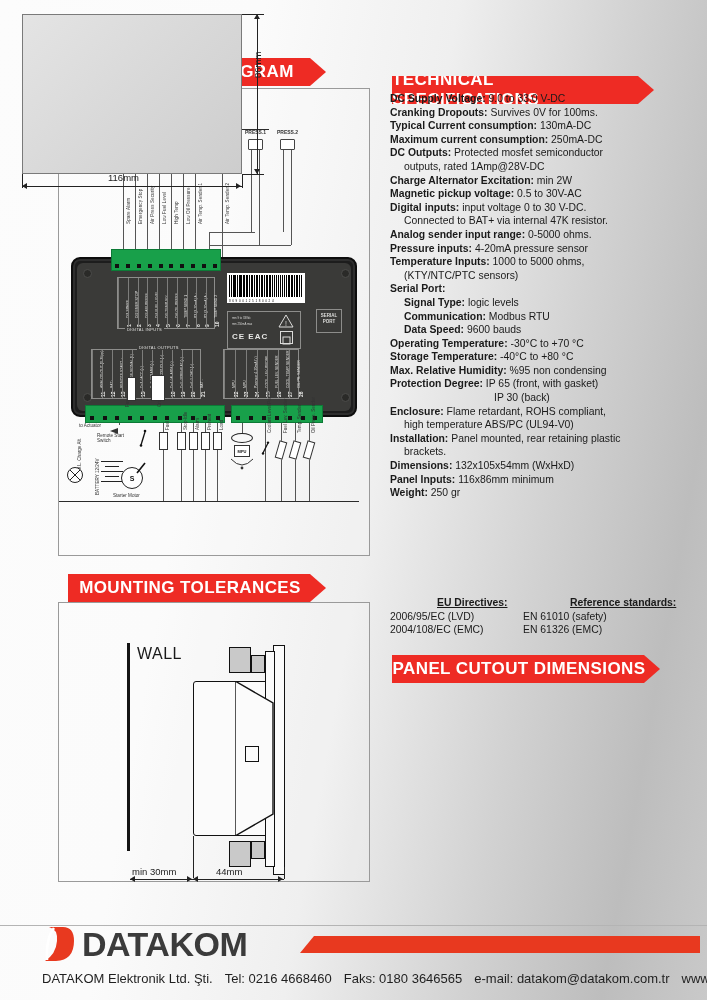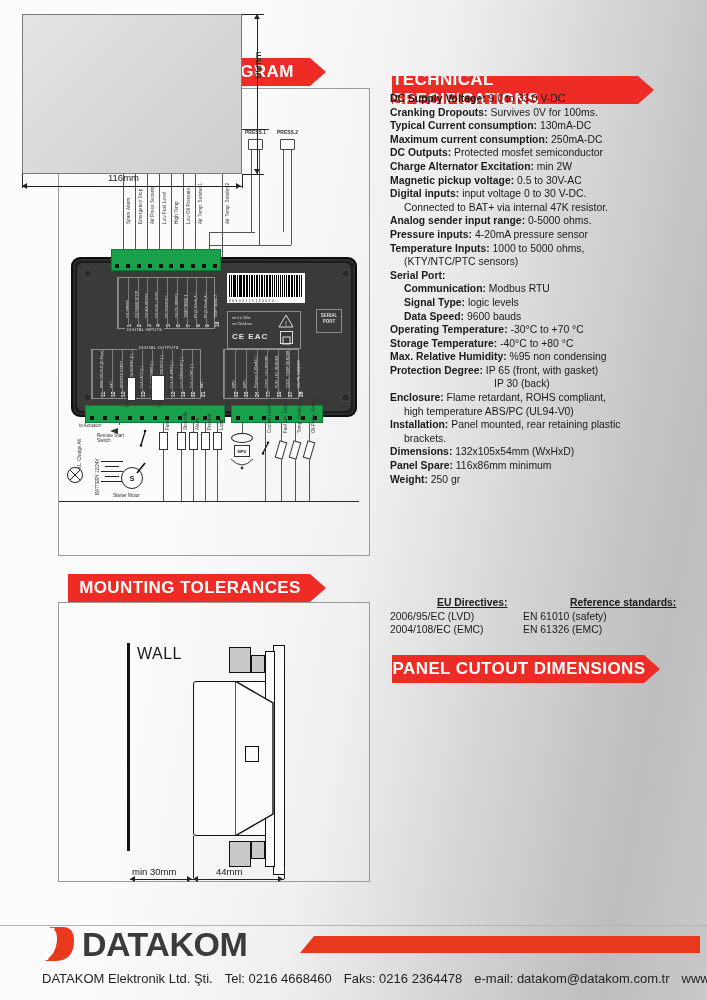--- a/index.html
+++ b/index.html
@@ -542,43 +542,44 @@
     </div>
 </div>
 
 <div class="banner" id="tech-banner">TECHNICAL SPECIFICATIONS</div>
 <div id="tech-list">
     <div class="spec"><b>DC Supply Voltage:</b><span> 9.0 to 33.0 V-DC</span></div>
     <div class="spec"><b>Cranking Dropouts:</b><span> Survives 0V for 100ms.</span></div>
     <div class="spec"><b>Typical Current consumption:</b><span> 130mA-DC</span></div>
     <div class="spec"><b>Maximum current consumption:</b><span> 250mA-DC</span></div>
     <div class="spec"><b>DC Outputs:</b><span> Protected mosfet semiconductor</span></div>
+    <div class="spec ind1"><span>outputs, rated 1Amp@28V-DC</span></div>
     <div class="spec"><b>Charge Alternator Excitation:</b><span> min 2W</span></div>
     <div class="spec"><b>Magnetic pickup voltage:</b><span> 0.5 to 30V-AC</span></div>
     <div class="spec"><b>Digital inputs:</b><span> input voltage 0 to 30 V-DC.</span></div>
     <div class="spec ind1"><span>Connected to BAT+ via internal 47K resistor.</span></div>
     <div class="spec"><b>Analog sender input range:</b><span> 0-5000 ohms.</span></div>
     <div class="spec"><b>Pressure inputs:</b><span> 4-20mA pressure sensor</span></div>
     <div class="spec"><b>Temperature Inputs:</b><span> 1000 to 5000 ohms,</span></div>
     <div class="spec ind1"><span>(KTY/NTC/PTC sensors)</span></div>
     <div class="spec"><b>Serial Port:</b><span></span></div>
+    <div class="spec ind1"><b>Signal Type:</b><span> logic levels</span></div>
     <div class="spec ind1"><b>Communication:</b><span> Modbus RTU</span></div>
-    <div class="spec ind1"><b>Signal Type:</b><span> logic levels</span></div>
     <div class="spec ind1"><b>Data Speed:</b><span> 9600 bauds</span></div>
     <div class="spec"><b>Operating Temperature:</b><span> -30°C to +70 °C</span></div>
     <div class="spec"><b>Storage Temperature:</b><span> -40°C to +80 °C</span></div>
     <div class="spec"><b>Max. Relative Humidity:</b><span>  %95 non condensing</span></div>
     <div class="spec"><b>Protection Degree:</b><span>     IP 65 (front, with gasket)</span></div>
     <div class="spec ind2" style="padding-left: 104px;"><span>IP 30 (back)</span></div>
     <div class="spec"><b>Enclosure:</b><span>  Flame retardant, ROHS compliant,</span></div>
     <div class="spec ind1"><span>high temperature ABS/PC (UL94-V0)</span></div>
     <div class="spec"><b>Installation:</b><span> Panel mounted, rear retaining plastic</span></div>
     <div class="spec ind1"><span>brackets.</span></div>
     <div class="spec"><b>Dimensions:</b><span>  132x105x54mm   (WxHxD)</span></div>
-    <div class="spec"><b>Panel Spare:</b><span> 116x86mm   minimum</span></div>
+    <div class="spec"><b>Panel Inputs:</b><span> 116x86mm   minimum</span></div>
     <div class="spec"><b>Weight:</b><span> 250 gr</span></div>
   </div>
 <div class="directives">
   <div class="dircol" id="dircol-a">
       <div class="dt">EU Directives:</div>
       <div>2006/95/EC (LVD)</div>
       <div>2004/108/EC (EMC)</div>
     </div>
   <div class="dircol" id="dircol-b">
       <div class="dt">Reference standards:</div>
@@ -642,16 +643,16 @@
     <svg width="34" height="40" viewBox="0 0 34 40">
       <path d="M7 3 L21 3 Q32 3 32 17 Q32 36 14 37 L3 37 Q14 30 15 17 Q16 5 7 3 Z" fill="#e8391f"></path>
       <path d="M12 4 Q4 14 5 36" stroke="#fff" stroke-width="2.6" fill="none"></path>
     </svg>
   </div>
   <div class="logo-text">DATAKOM</div>
 </div>
 <div id="footer-contact">
   <span>DATAKOM Elektronik Ltd. Şti.</span>
   <span>Tel: 0216 4668460</span>
-  <span>Faks: 0216 2364478</span>
+  <span>Faks: 0180 3646565</span>
   <span>e-mail: datakom@datakom.com.tr</span>
   <span>www.datakom.com.tr</span>
 </div>
 
 </body></html>

